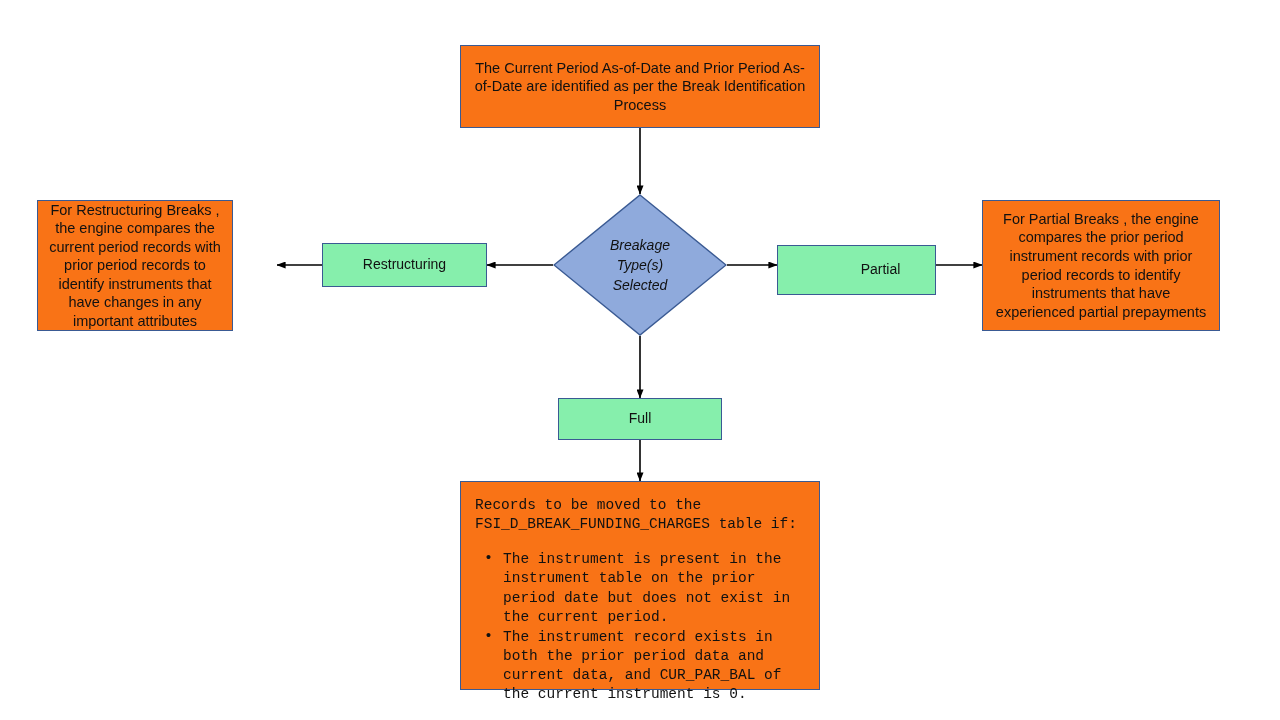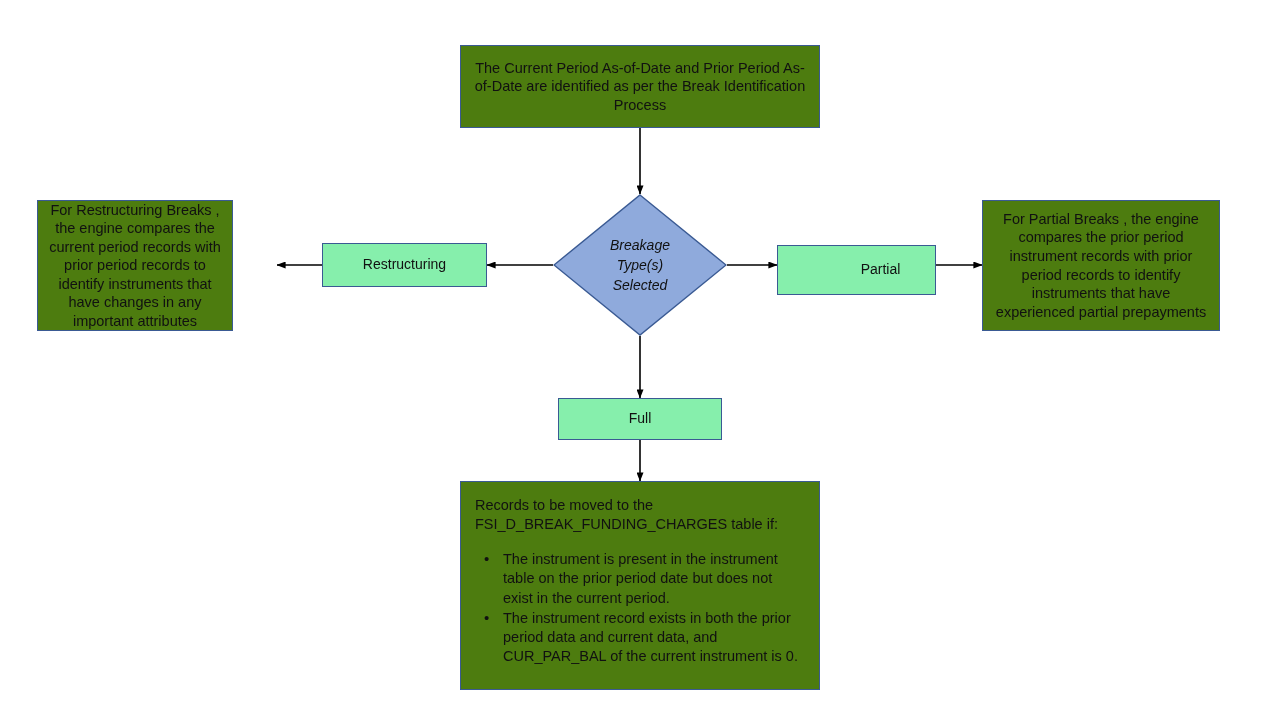--- a/index.html
+++ b/index.html
@@ -33,21 +33,21 @@
   }
   
   .proc {
     background: #86efac;
     border: 1px solid #3A5A93;
     font-size: 14px;
     color: #111111;
   }
   
   .textbox {
-    background: #4d7c0f;
+    background: #f97316;
     border: 1px solid #3A5A93;
     font-size: 14.5px;
     color: #111111;
     padding: 6px 10px;
     justify-content: flex-end;
   }
   
   #decision-node {
     position: absolute;
     z-index: 2;
@@ -159,21 +159,21 @@
 </div>
 
 <div class="node textbox" id="restructuring-note" style="left:37px; top:200px; width:196px; height:131px;">
   <span>For Restructuring Breaks , the engine compares the current period records with prior period records to identify instruments that have changes in any important attributes</span>
 </div>
 
 <div class="node textbox" id="partial-note" style="left:982px; top:200px; width:238px; height:131px;">
   <span>For Partial Breaks , the engine compares the prior period instrument records with prior period records to identify instruments that have experienced partial prepayments</span>
 </div>
 
-<div class="node textbox" id="records-textbox" style="left:460px; top:481px; width:360px; height:209px;">
+<div class="node textbox" id="records-textbox" style="left:460px; top:481px; width:360px; height:209px;font-family:Liberation Mono, monospace;">
   <p class="intro">Records to be moved to the
 FSI_D_BREAK_FUNDING_CHARGES table if:</p>
   <ul>
     <li>The instrument is present in the instrument table on the prior period date but does not exist in the current period.</li>
     <li>The instrument record exists in both the prior period data and current data, and CUR_PAR_BAL of the current instrument is 0.</li>
   </ul>
 </div>
 
 <span class="sr">Break Identification Process Flow</span>
 

